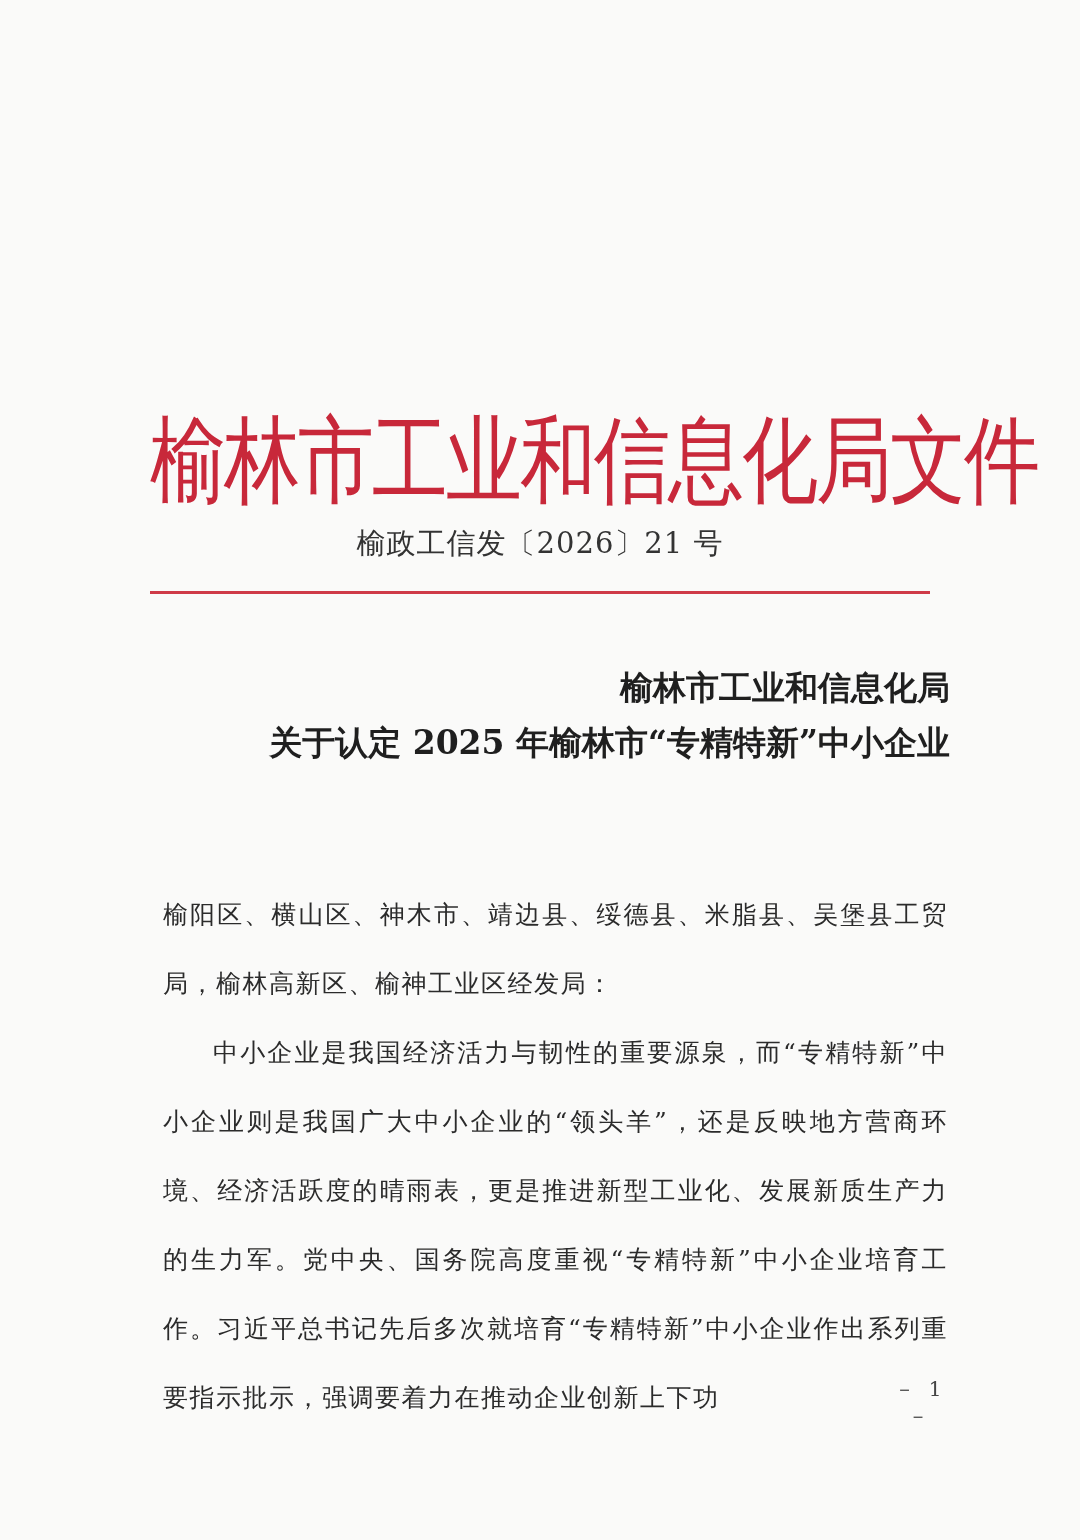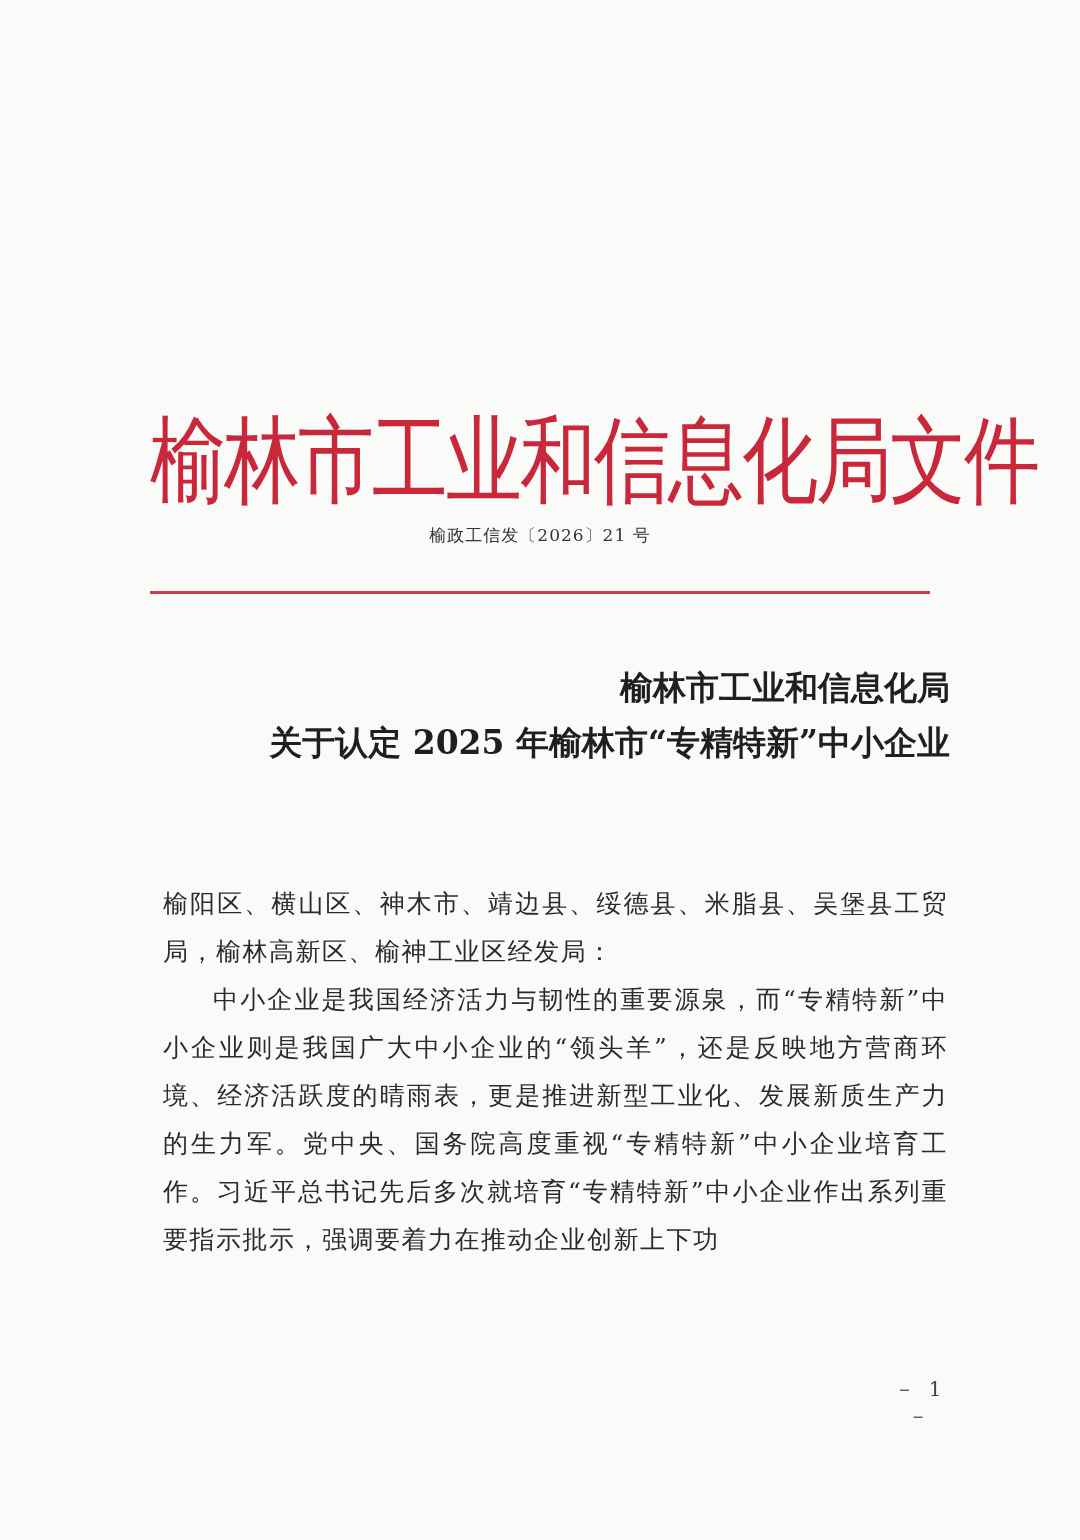--- a/index.html
+++ b/index.html
@@ -37,21 +37,21 @@
       transform: scaleY(1.25);
       transform-origin: top center;
       white-space: nowrap;
     }
     .doc-number {
       position: absolute;
       left: 150px;
       top: 524px;
       width: 780px;
       text-align: center;
-      font-size: 17px;
+      font-size: 29px;
       color: #333;
       letter-spacing: 1px;
     }
     .red-rule {
       position: absolute;
       left: 150px;
       top: 591px;
       width: 780px;
       height: 3px;
       background: #cf3b48;
@@ -68,21 +68,21 @@
       line-height: 55px;
       color: #1f1f1f;
     }
     .title div { white-space: nowrap; }
     .body-text {
       position: absolute;
       left: 163px;
       top: 880px;
       width: 785px;
       font-size: 25px;
-      line-height: 48px;
+      line-height: 69px;
       color: #2b2b2b;
       text-align: justify;
       letter-spacing: 1.5px;
     }
     .body-text p {
       margin: 0;
     }
     .para {
       text-indent: 2em;
     }

